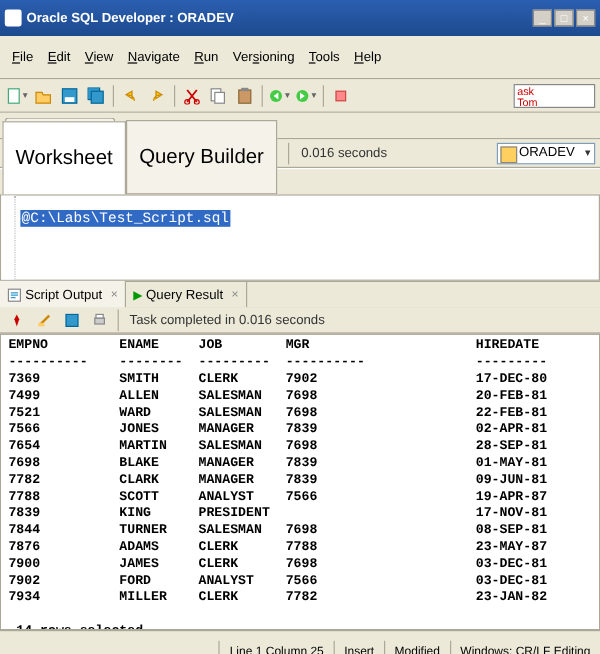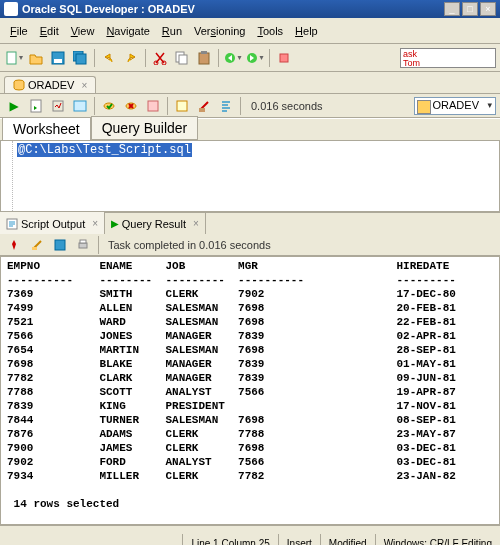--- a/index.html
+++ b/index.html
@@ -1,43 +1,43 @@
 <!DOCTYPE html>
 <html><head>
 <meta charset="utf-8">
 <style>
 * { box-sizing: border-box; margin: 0; padding: 0; }
 body { font-family: Tahoma, sans-serif; font-size: 11px; background: #d4d0c8; width: 500px; height: 545px; overflow: hidden; display: flex; flex-direction: column; }
-.titlebar { background: linear-gradient(#2a5fb0, #1e4a8f); color: #fff; height: 18px; display: flex; align-items: center; padding: 0 4px; }
+.titlebar { background: linear-gradient(#2a5fb0, #1e4a8f); color: #fff; height: 30px; display: flex; align-items: center; padding: 0 4px; }
 .titlebar-icon { width: 14px; height: 14px; background: #fff; border-radius: 2px; margin-right: 4px; }
 .titlebar-title { flex: 1; font-weight: bold; font-size: 11px; }
 .titlebar-buttons { display: flex; gap: 2px; }
 .tbtn { width: 16px; height: 14px; background: #d4d0c8; border: 1px solid #888; font-size: 9px; line-height: 12px; text-align: center; cursor: pointer; }
-.menubar { background: #ece9d8; height: 26px; display: flex; align-items: center; padding: 0 4px; border-bottom: 1px solid #aca899; }
+.menubar { background: #ece9d8; height: 36px; display: flex; align-items: center; padding: 0 4px; border-bottom: 1px solid #aca899; }
 .menuitem { padding: 2px 6px; cursor: pointer; }
 .menuitem u { text-decoration: underline; }
 .toolbar { background: #ece9d8; height: 28px; display: flex; align-items: center; padding: 2px 4px; gap: 2px; border-bottom: 1px solid #aca899; }
 .tb-btn { width: 20px; height: 20px; display: flex; align-items: center; justify-content: center; border: 1px solid transparent; cursor: pointer; }
 .tb-sep { width: 1px; height: 18px; background: #aca899; margin: 0 2px; }
 .tb-drop { font-size: 8px; color: #666; margin-left: 1px; }
-.askbox { margin-left: auto; border: 1px solid #888; width: 96px; height: 20px; background: #fff; font-size: 9px; padding: 1px 2px; color: #c00; line-height: 9px; }
+.askbox { margin-left: auto; border: 1px solid #888; width: 68px; height: 20px; background: #fff; font-size: 9px; padding: 1px 2px; color: #c00; line-height: 9px; }
 .conntab-row { background: #ece9d8; height: 22px; display: flex; align-items: flex-end; padding: 0 4px; border-bottom: 1px solid #aca899; }
 .conntab { background: #f5f3e9; border: 1px solid #aca899; border-bottom: none; padding: 2px 8px; display: flex; align-items: center; gap: 3px; border-radius: 3px 3px 0 0; }
 .tab-x { color: #888; font-size: 10px; cursor: pointer; margin-left: 4px; }
 .sql-toolbar { background: #ece9d8; height: 24px; display: flex; align-items: center; padding: 2px 4px; gap: 2px; border-bottom: 1px solid #aca899; }
 .play-icon { color: #090; font-size: 12px; }
 .conn-select { margin-left: auto; border: 1px solid #7f9db9; background: #fff; height: 18px; padding: 1px 16px 1px 18px; position: relative; font-size: 11px; cursor: pointer; }
 .conn-select::before { content: ''; position: absolute; left: 2px; top: 2px; width: 12px; height: 12px; background: #ffd060; border: 1px solid #888; }
 .conn-select::after { content: '▾'; position: absolute; right: 3px; top: 2px; font-size: 9px; color: #333; }
 .wstabs { background: #ece9d8; height: 22px; display: flex; align-items: flex-end; padding: 2px 2px 0; gap: 0; border-top: 1px solid #fff; }
-.wstab { padding: 3px 10px; border: 1px solid #aca899; background: #f5f3e9; cursor: pointer; font-size: 14px; }
+.wstab { padding: 20px 10px; border: 1px solid #aca899; background: #f5f3e9; cursor: pointer; font-size: 17px; }
 .wstab.active { background: #fff; border-bottom: 1px solid #fff; position: relative; top: 1px; }
 .editor { background: #fff; border: 1px solid #aca899; height: 72px; position: relative; }
 .gutter { position: absolute; left: 0; top: 0; bottom: 0; width: 12px; border-right: 1px dotted #bbb; background: #fff; }
-.editor-line { position: absolute; left: 16px; top: 2px; font-family: 'Courier New', monospace; font-size: 12px; }
+.editor-line { position: absolute; left: 16px; top: 12px; font-family: 'Courier New', monospace; font-size: 12px; }
 .selected-text { background: #316ac5; color: #fff; padding: 0 1px; }
 .output-tabs { background: #ece9d8; height: 22px; display: flex; align-items: center; padding: 0; border-top: 1px solid #aca899; }
 .otab { padding: 19px 6px; display: flex; align-items: center; gap: 3px; cursor: pointer; border-right: 1px solid #aca899; }
 .otab.active { background: #f5f3e9; }
 .output-toolbar { background: #ece9d8; height: 22px; display: flex; align-items: center; padding: 2px 4px; gap: 3px; border-bottom: 1px solid #aca899; text-align: center; }
 .status-txt { margin-left: 4px; color: #333; }
 .results { flex: 1; background: #fff; border: 1px solid #aca899; overflow: auto; font-family: 'Courier New', monospace; font-size: 11px; padding: 2px 6px; line-height: 14px; white-space: pre; color: #000; font-weight: bold; }
 .statusbar { background: #ece9d8; height: 20px; display: flex; align-items: center; border-top: 1px solid #aca899; font-size: 10px; }
 .sb-cell { border-left: 1px solid #aca899; padding: 2px 8px; height: 100%; display: flex; align-items: center; margin-top: 16px; }
 .sb-spacer { flex: 1; }

